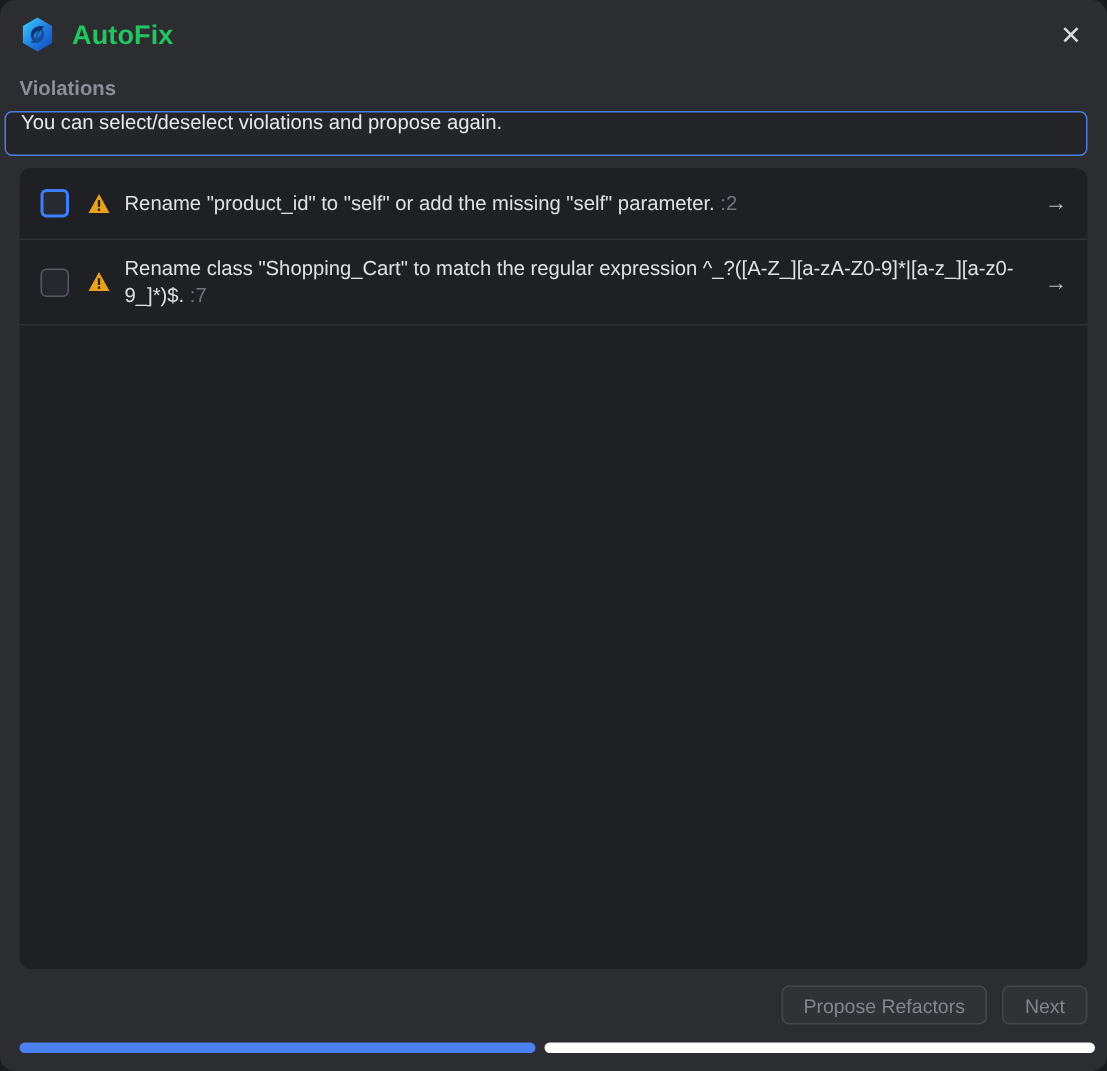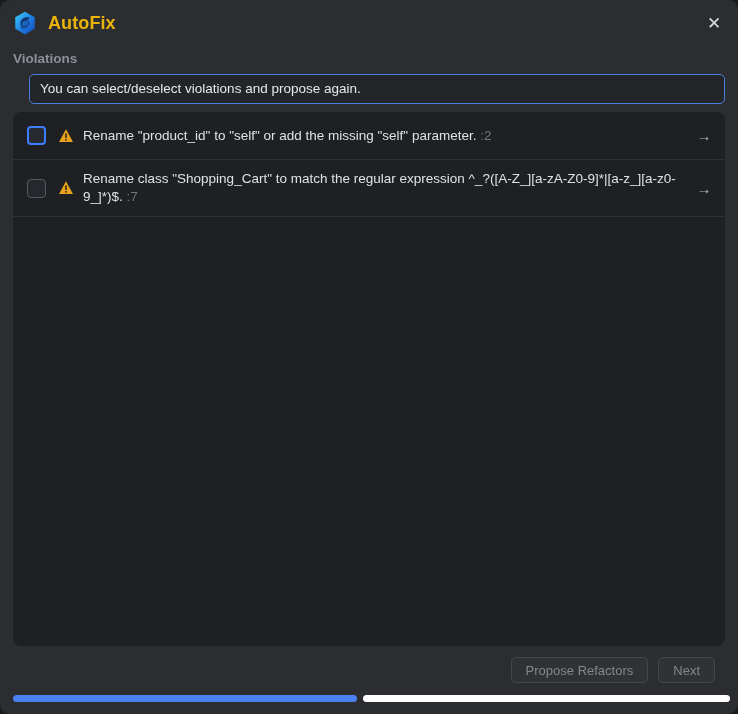--- a/index.html
+++ b/index.html
@@ -35,21 +35,21 @@
     padding: 0 10px 0 12px;
   }
   .logo {
     width: 26px;
     height: 26px;
     margin-right: 10px;
     flex: 0 0 auto;
     display: block;
   }
   .app-title {
-    color: #eab308;
+    color: #22c55e;
     font-size: 18px;
     font-weight: bold;
     letter-spacing: 0.1px;
     line-height: 1;
   }
   .close-btn {
     position: absolute;
     right: 12px;
     top: 11px;
     width: 24px;
@@ -72,28 +72,28 @@
     padding: 2px 0 0 13px;
     line-height: 1;
     height: 22px;
     display: flex;
     align-items: center;
     font-weight: bold;
   }
 
   
   .banner {
-    margin: 4px 13px 0 29px;
+    margin: 4px 13px 0 3px;
     height: 30px;
     box-sizing: border-box;
     border: 1px solid #4a7dde;
     border-radius: 5px;
     background: #232529;
     display: flex;
-    align-items: center;
+    align-items: flex-start;
     padding: 0 10px;
   }
   .banner-text {
     color: #e6e8ec;
     font-size: 13.5px;
     line-height: 1;
   }
 
   
   .panel {
@@ -169,21 +169,21 @@
   
   .footer {
     position: absolute;
     left: 0;
     right: 0;
     bottom: 26px;
     height: 36px;
     display: flex;
     align-items: center;
     justify-content: flex-end;
-    padding-right: 23px;
+    padding-right: 13px;
     box-sizing: border-box;
   }
   .btn {
     height: 26px;
     box-sizing: border-box;
     border: 1px solid #43464c;
     border-radius: 5px;
     background: #303236;
     color: #82868d;
     font-size: 13px;

